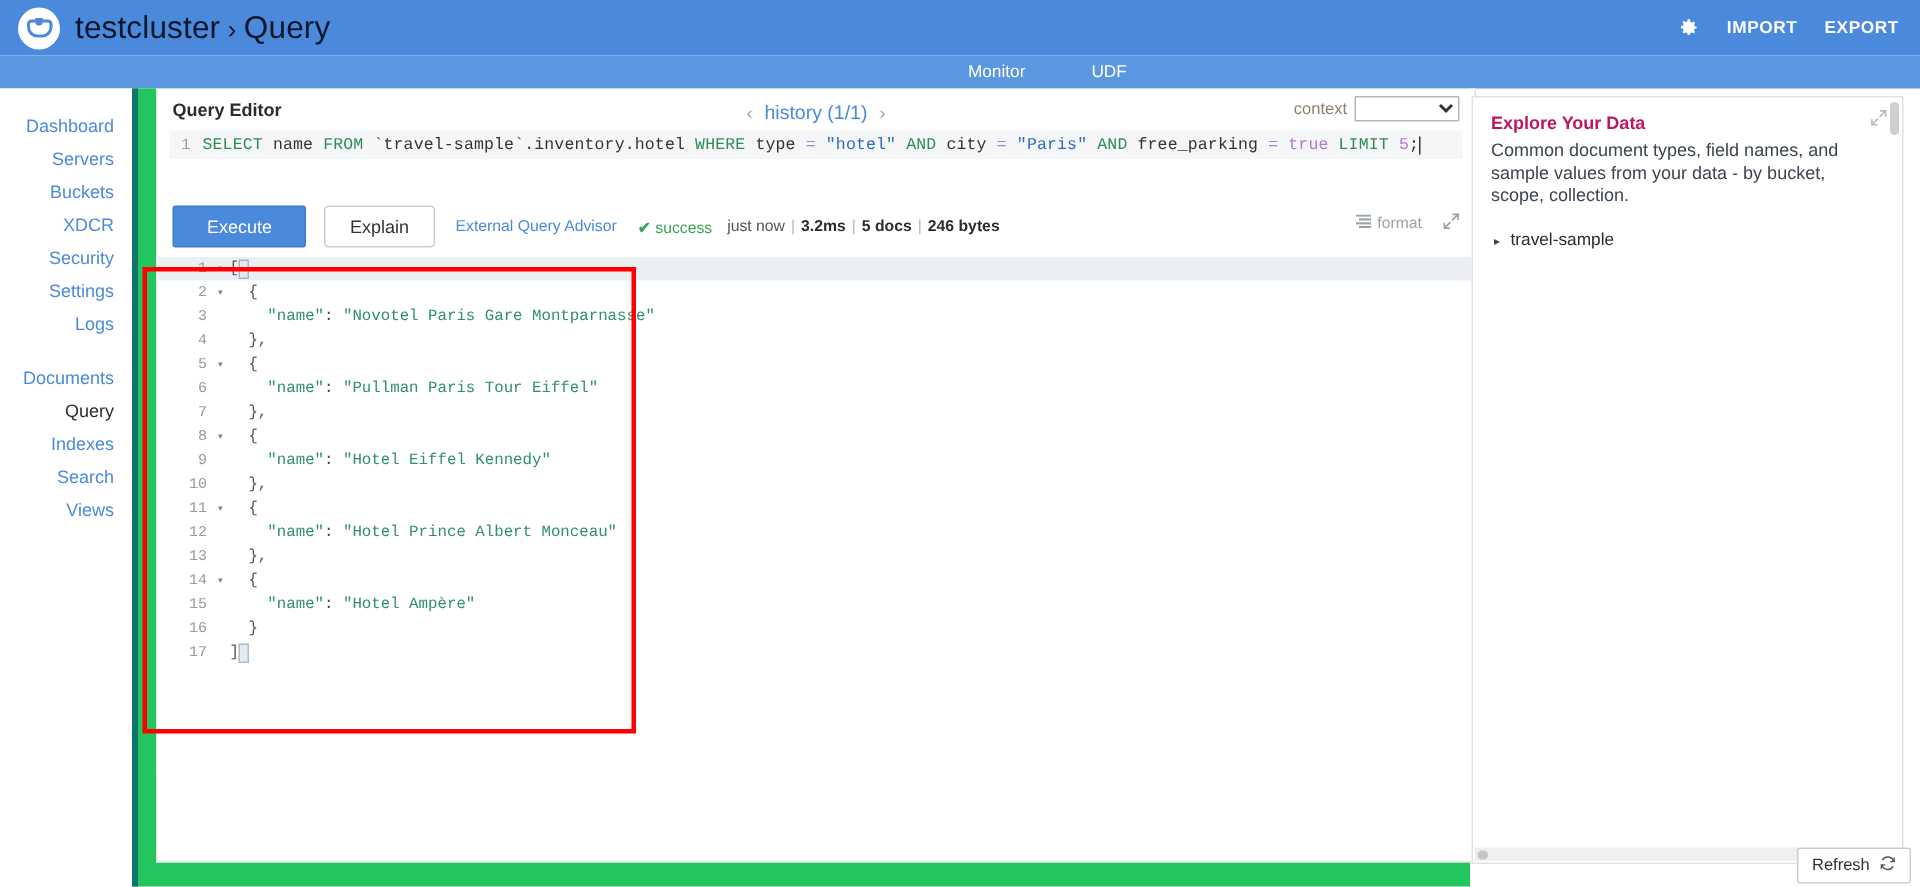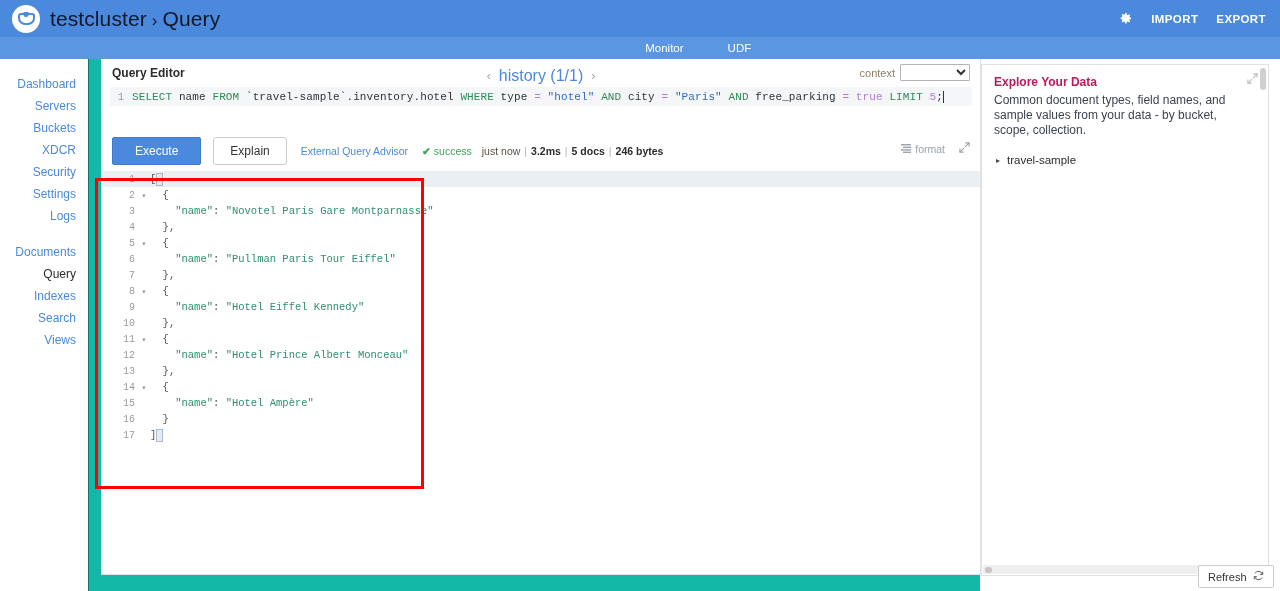--- a/index.html
+++ b/index.html
@@ -86,41 +86,41 @@
   .side-item.selected::after {
     content: ""; position: absolute; right: -4px; top: 2px;
     width: 3px; height: 16px; background: #4A89DC;
   }
   .side-gap { height: 14px; }
 
   
   .main {
     position: absolute; left: 88px; top: 59px;
     width: 892px; height: 532px;
-    background: #14b8a6;
-    border-left: 1px solid #0f766e;
+    background: #22c55e;
+    border-left: 4px solid #0f766e;
   }
   .editor-card {
     position: absolute; left: 12px; top: 0; width: 880px; height: 516px;
     background: #fff; border: 1px solid #e0e2e6;
     border-top: none;
   }
   .editor-head {
     height: 28px; display: flex; align-items: center;
     padding: 0 10px; position: relative;
   }
   .editor-title { font-size: 12px; font-weight: bold; color: #2c2c2c; }
   .history {
     position: absolute; left: 0; right: 0; top: 8px;
     display: flex; align-items: center; justify-content: center;
     gap: 8px; pointer-events: none;
   }
   .history > * { pointer-events: auto; }
   .hist-arrow { color: #9aa2ab; font-size: 12px; cursor: pointer; }
-  .hist-label { color: #4A89DC; font-size: 16px; cursor: pointer; }
+  .hist-label { color: #4A89DC; font-size: 13px; cursor: pointer; }
   .context-wrap {
     position: absolute; right: 10px; top: 5px;
     display: flex; align-items: center; gap: 5px;
   }
   .context-label { color: #8d7f66; font-size: 11px; }
   .context-select {
     width: 70px; height: 17px; border: 1px solid #b5b5b5;
     background: #fff; font-size: 11px; color: #333;
     border-radius: 1px;
   }

